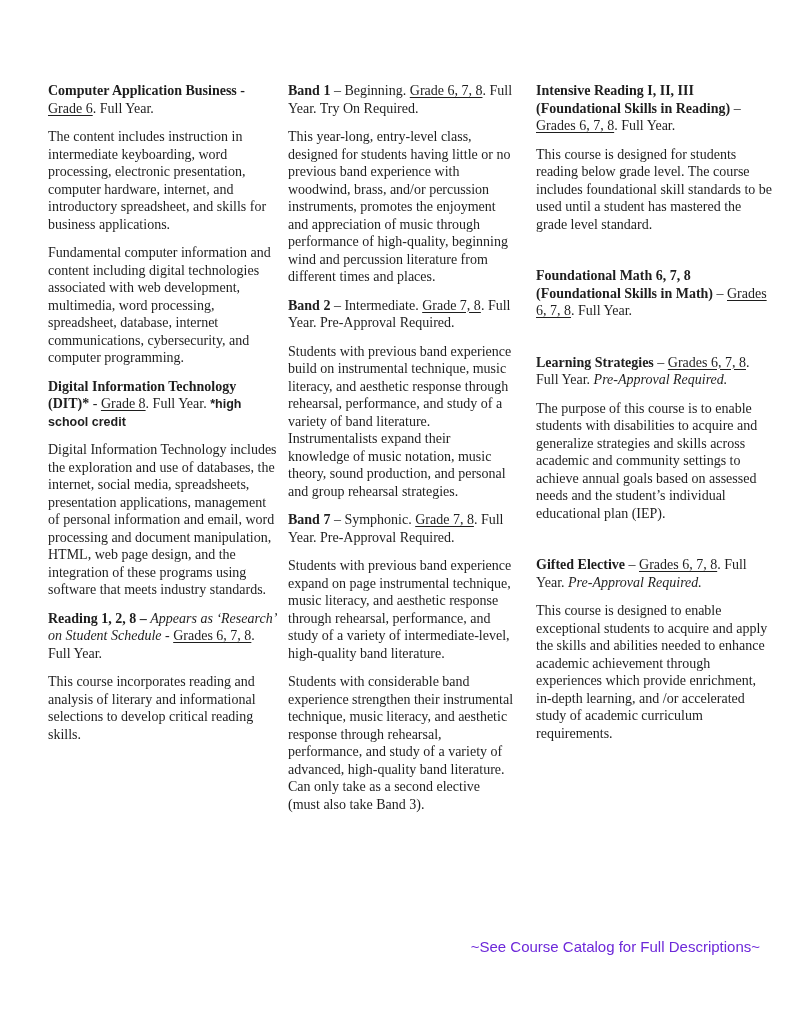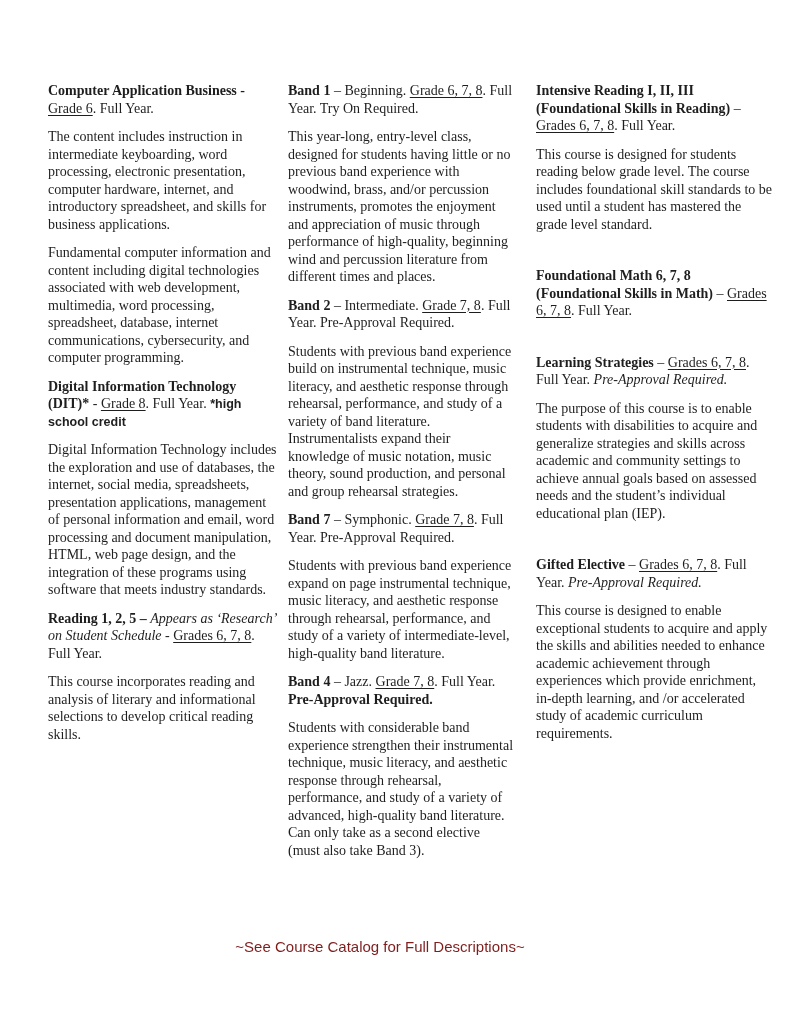--- a/index.html
+++ b/index.html
@@ -45,63 +45,62 @@
   .run-sb {
     font-family: "Liberation Sans", sans-serif;
     font-weight: bold;
     font-size: 12.5px;
   }
   .footer {
     position: absolute;
     top: 938px;
     left: 0;
     width: 760px;
-    text-align: center;
+    text-align: right;
     font-family: "Liberation Sans", sans-serif;
     font-size: 15px;
-    color: #7f1d1d;
+    color: #6d28d9;
   }
 </style>
 </head>
 <body>
 
 <div class="page">
   <div class="columns">
     <div class="col col-0">
         <section class="course">
           <h3 class="course-heading"><span class="run-b">Computer Application Business - </span><span class="run-u">Grade 6</span><span class="">. Full Year.</span></h3>
           <p class="course-desc">The content includes instruction in intermediate keyboarding, word processing, electronic presentation, computer hardware, internet, and introductory spreadsheet, and skills for business applications.</p>
         </section>
         <section class="course">
           <p class="course-desc">Fundamental computer information and content including digital technologies associated with web development, multimedia, word processing, spreadsheet, database, internet communications, cybersecurity, and computer programming.</p>
         </section>
         <section class="course">
           <h3 class="course-heading"><span class="run-b">Digital Information Technology (DIT)*</span><span class=""> - </span><span class="run-u">Grade 8</span><span class="">. Full Year. </span><span class="run-sb">*high school credit</span></h3>
           <p class="course-desc">Digital Information Technology includes the exploration and use of databases, the internet, social media, spreadsheets, presentation applications, management of personal information and email, word processing and document manipulation, HTML, web page design, and the integration of these programs using software that meets industry standards.</p>
         </section>
         <section class="course">
-          <h3 class="course-heading"><span class="run-b">Reading 1, 2, 5 – </span><span class="run-i">Appears as ‘Research’ on Student Schedule - </span><span class="run-u">Grades 6, 7, 8</span><span class="">. Full Year.</span></h3>
+          <h3 class="course-heading"><span class="run-b">Reading 1, 2, 8 – </span><span class="run-i">Appears as ‘Research’ on Student Schedule - </span><span class="run-u">Grades 6, 7, 8</span><span class="">. Full Year.</span></h3>
           <p class="course-desc">This course incorporates reading and analysis of literary and informational selections to develop critical reading skills.</p>
         </section>
       </div>
     <div class="col col-1">
         <section class="course">
           <h3 class="course-heading"><span class="run-b">Band 1</span><span class=""> – Beginning. </span><span class="run-u">Grade 6, 7, 8</span><span class="">. Full Year. Try On Required.</span></h3>
           <p class="course-desc">This year-long, entry-level class, designed for students having little or no previous band experience with woodwind, brass, and/or percussion instruments, promotes the enjoyment and appreciation of music through performance of high-quality, beginning wind and percussion literature from different times and places.</p>
         </section>
         <section class="course">
           <h3 class="course-heading"><span class="run-b">Band 2</span><span class=""> – Intermediate. </span><span class="run-u">Grade 7, 8</span><span class="">. Full Year. Pre-Approval Required.</span></h3>
           <p class="course-desc">Students with previous band experience build on instrumental technique, music literacy, and aesthetic response through rehearsal, performance, and study of a variety of band literature. Instrumentalists expand their knowledge of music notation, music theory, sound production, and personal and group rehearsal strategies.</p>
         </section>
         <section class="course">
           <h3 class="course-heading"><span class="run-b">Band 7</span><span class=""> – Symphonic. </span><span class="run-u">Grade 7, 8</span><span class="">. Full Year. Pre-Approval Required.</span></h3>
           <p class="course-desc">Students with previous band experience expand on page instrumental technique, music literacy, and aesthetic response through rehearsal, performance, and study of a variety of intermediate-level, high-quality band literature.</p>
         </section>
         <section class="course">
-          <h3 class="course-heading"><span class="run-b">Band 4</span><span class=""> – Jazz. </span><span class="run-u">Grade 7, 8</span><span class="">. Full Year. </span><span class="run-b">Pre-Approval Required.</span></h3>
           <p class="course-desc">Students with considerable band experience strengthen their instrumental technique, music literacy, and aesthetic response through rehearsal, performance, and study of a variety of advanced, high-quality band literature. Can only take as a second elective (must also take Band 3).</p>
         </section>
       </div>
     <div class="col col-2">
         <section class="course">
           <h3 class="course-heading"><span class="run-b">Intensive Reading I, II, III (Foundational Skills in Reading)</span><span class=""> – </span><span class="run-u">Grades 6, 7, 8</span><span class="">. Full Year.</span></h3>
           <p class="course-desc">This course is designed for students reading below grade level. The course includes foundational skill standards to be used until a student has mastered the grade level standard.</p>
         </section>
         <section class="course spaced">
           <h3 class="course-heading"><span class="run-b">Foundational Math 6, 7, 8 (Foundational Skills in Math)</span><span class=""> – </span><span class="run-u">Grades 6, 7, 8</span><span class="">. Full Year.</span></h3>

